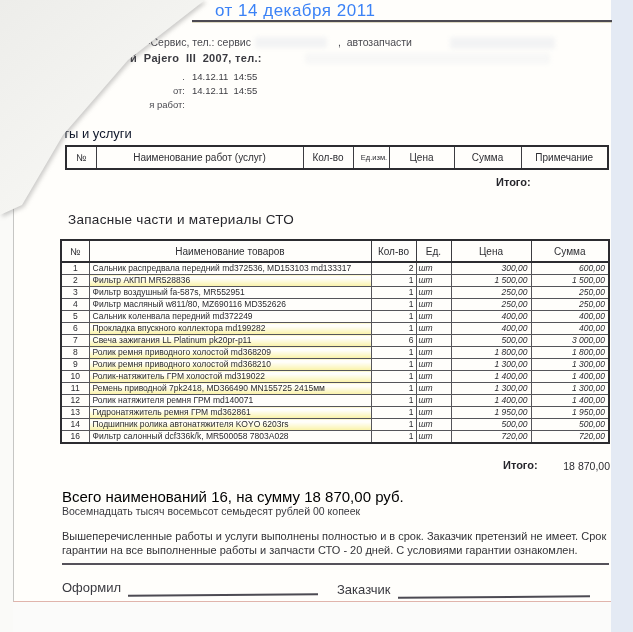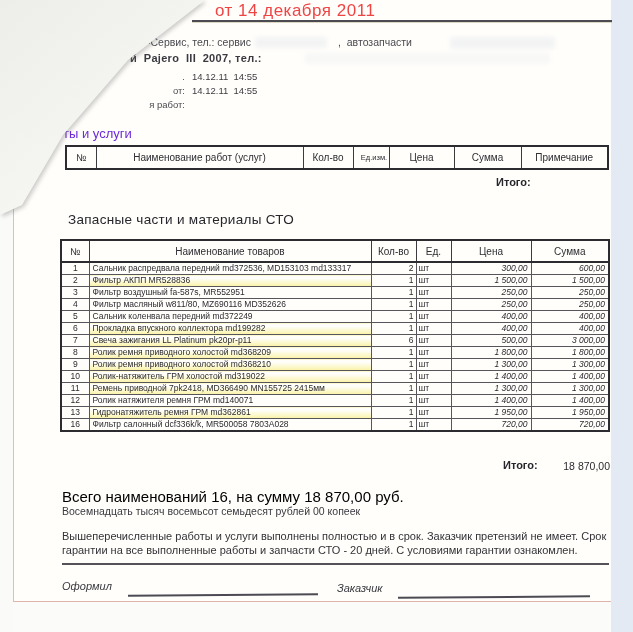--- a/index.html
+++ b/index.html
@@ -14,58 +14,58 @@
 
   
   .sheet-wrap{position:absolute;left:0;top:0;width:260px;height:240px;pointer-events:none;z-index:40;
               filter:drop-shadow(2px 2px 2px rgba(110,110,110,0.35));}
   .sheet{position:absolute;left:0;top:0;width:260px;height:240px;
          background:linear-gradient(140deg,#ededea 0%,#f6f6f3 55%,#fbfbf9 100%);
          clip-path:polygon(0 0,205px 0,128px 60px,63px 135px,22px 205px,0 215px);}
 
   .abs{position:absolute;}
 
-  .doc-title{font-size:17px;letter-spacing:0.5px;color:#ef4444;white-space:pre;}
+  .doc-title{font-size:17px;letter-spacing:0.5px;color:#3b82f6;white-space:pre;}
   .title-rule{height:2px;background:#4c4a52;box-shadow:0 1px 0 rgba(160,150,90,0.35);}
 
   .svc-line{font-size:10.5px;color:#4a4a50;white-space:pre;}
   .veh-line{font-size:11px;font-weight:bold;color:#3a3a40;white-space:pre;letter-spacing:0.3px;}
   .smudge{background:#e9ebef;opacity:0.55;filter:blur(2px);border-radius:2px;}
 
   .ts-label{font-size:9.5px;color:#4a4a50;text-align:right;width:85px;white-space:pre;}
   .ts-value{font-size:9.5px;color:#3c3c42;white-space:pre;}
 
-  .sec-title{font-size:13px;color:#6d28d9;white-space:pre;}
+  .sec-title{font-size:13px;color:#0f172a;white-space:pre;}
   .sec-title2{font-size:13.5px;color:#26262c;letter-spacing:0.3px;white-space:pre;}
 
   table{border-collapse:collapse;table-layout:fixed;}
   .works-table, .parts-table{border:2px solid #2c2c30;background:#fffefb;}
   .works-table th{border:1px solid #3c3c40;font-weight:normal;font-size:10px;color:#2e2e33;
                   padding:0;height:21px;overflow:hidden;white-space:nowrap;}
   .works-table th.small{font-size:7.5px;padding-left:6px;}
 
   .parts-table th{border:1px solid #3c3c40;border-bottom:2px solid #2c2c30;font-weight:normal;
                   font-size:10px;color:#2e2e33;padding:0;height:20px;overflow:hidden;white-space:nowrap;}
   .parts-table td{border:1px solid #55555a;font-size:8.5px;color:#2b2b30;padding:0;height:11px;
                   line-height:11px;overflow:hidden;white-space:nowrap;}
   .c-num{text-align:center;}
   .c-name{text-align:left;padding-left:3px !important;margin-top:24px;}
   .c-qty{text-align:right;padding-right:2px !important;}
-  .c-unit{text-align:left;padding-left:2px !important;}
+  .c-unit{text-align:left;padding-left:2px !important;font-style:italic;}
   .c-price,.c-sum{text-align:right;padding-right:3px !important;font-style:italic;}
   .hl{background:linear-gradient(to top, rgba(248,236,120,0.65) 0%, rgba(248,238,140,0.30) 45%, rgba(248,238,140,0.0) 75%);}
 
   .total-label{font-size:11px;font-weight:bold;color:#26262c;}
   .total-value{font-size:10.5px;color:#2b2b30;text-align:right;}
 
   .sum-bold{font-size:15px;font-weight:normal;color:#000000;white-space:pre;}
   .sum-words{font-size:10.5px;color:#3a3a40;white-space:pre;}
   .warranty{font-size:11px;color:#333338;line-height:14px;}
   .rule2{height:2px;background:#55525a;}
-  .sig-label{font-size:11px;color:#3a3a40;font-style:italic;}
+  .sig-label{font-size:13px;color:#3a3a40;}
   .sig-line{height:2px;background:#4c4a52;}
 </style>
 </head>
 <body>
 
 <div id="stage">
 
   <div class="page"></div>
   <div class="right-strip"></div>
   <div class="below-page"></div>
@@ -246,20 +246,28 @@
 
     <tr>
       <td class="c-num">13</td>
       <td class="c-name hl">Гидронатяжитель ремня ГРМ  md362861</td>
       <td class="c-qty">1</td>
       <td class="c-unit">шт</td>
       <td class="c-price">1 950,00</td>
       <td class="c-sum">1 950,00</td>
     </tr>
 
+    <tr>
+      <td class="c-num">14</td>
+      <td class="c-name hl">Подшипник ролика автонатяжителя KOYO  6203rs</td>
+      <td class="c-qty">1</td>
+      <td class="c-unit">шт</td>
+      <td class="c-price">500,00</td>
+      <td class="c-sum">500,00</td>
+    </tr>
 
 
     <tr>
       <td class="c-num">16</td>
       <td class="c-name">Фильтр салонный  dcf336k/k, MR500058 7803A028</td>
       <td class="c-qty">1</td>
       <td class="c-unit">шт</td>
       <td class="c-price">720,00</td>
       <td class="c-sum">720,00</td>
     </tr>

